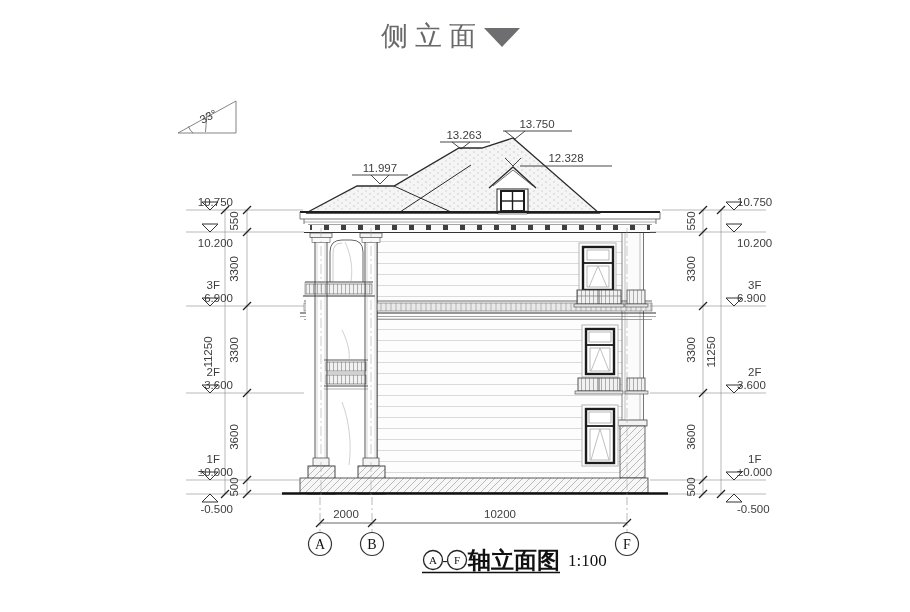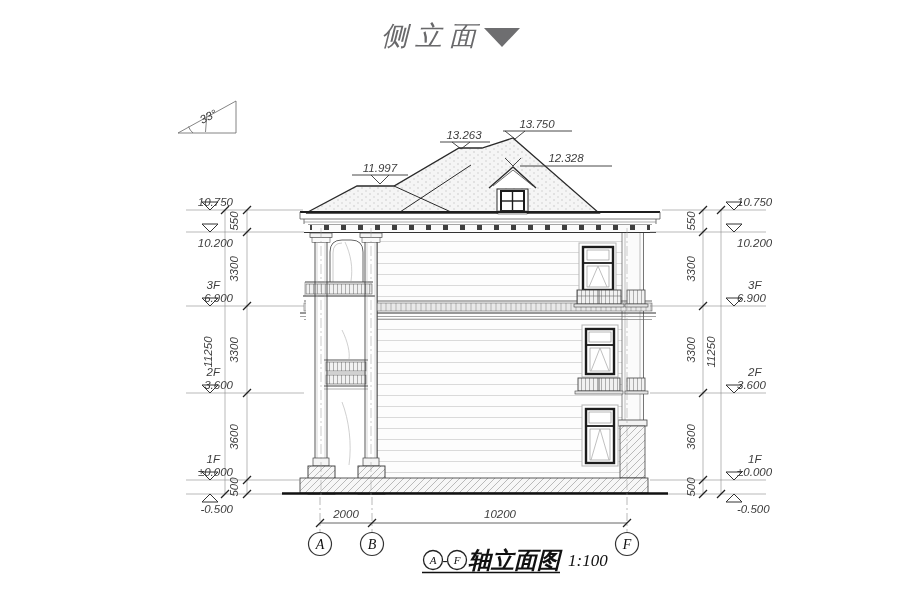--- a/index.html
+++ b/index.html
@@ -1,17 +1,17 @@
 <!DOCTYPE html>
 <html><head>
 <meta charset="utf-8">
 <style>
   html,body{margin:0;padding:0;background:#fff;}
   .page{position:relative;width:910px;height:612px;background:#fff;overflow:hidden;
-        font-family:"Liberation Sans",sans-serif;font-style:italic;}
+        font-family:"Liberation Sans",sans-serif;}
   svg text{font-family:"Liberation Sans",sans-serif;fill:#3d3d3d;}
   svg .dim{font-size:11.5px;}
   svg .lvl{font-size:11.5px;}
   svg .serif{font-family:"Liberation Serif","DejaVu Serif",serif;fill:#111;}
   svg .title-cn{font-size:27px;letter-spacing:7px;fill:#69696b;}
   svg .cap-cn{font-size:23px;font-weight:bold;}
 </style>
 </head>
 <body>
 

